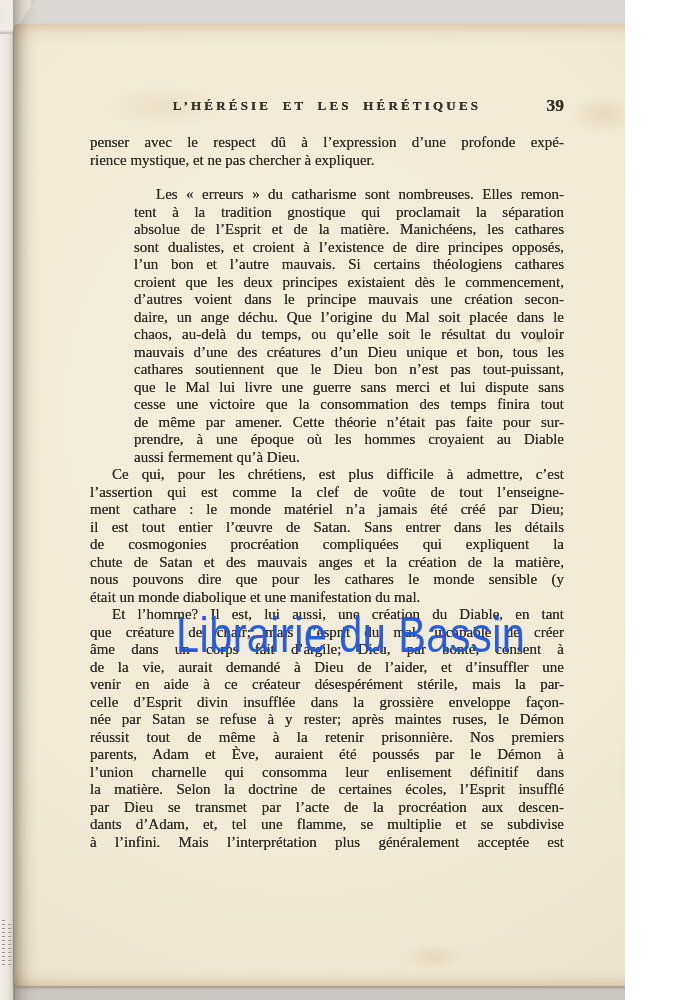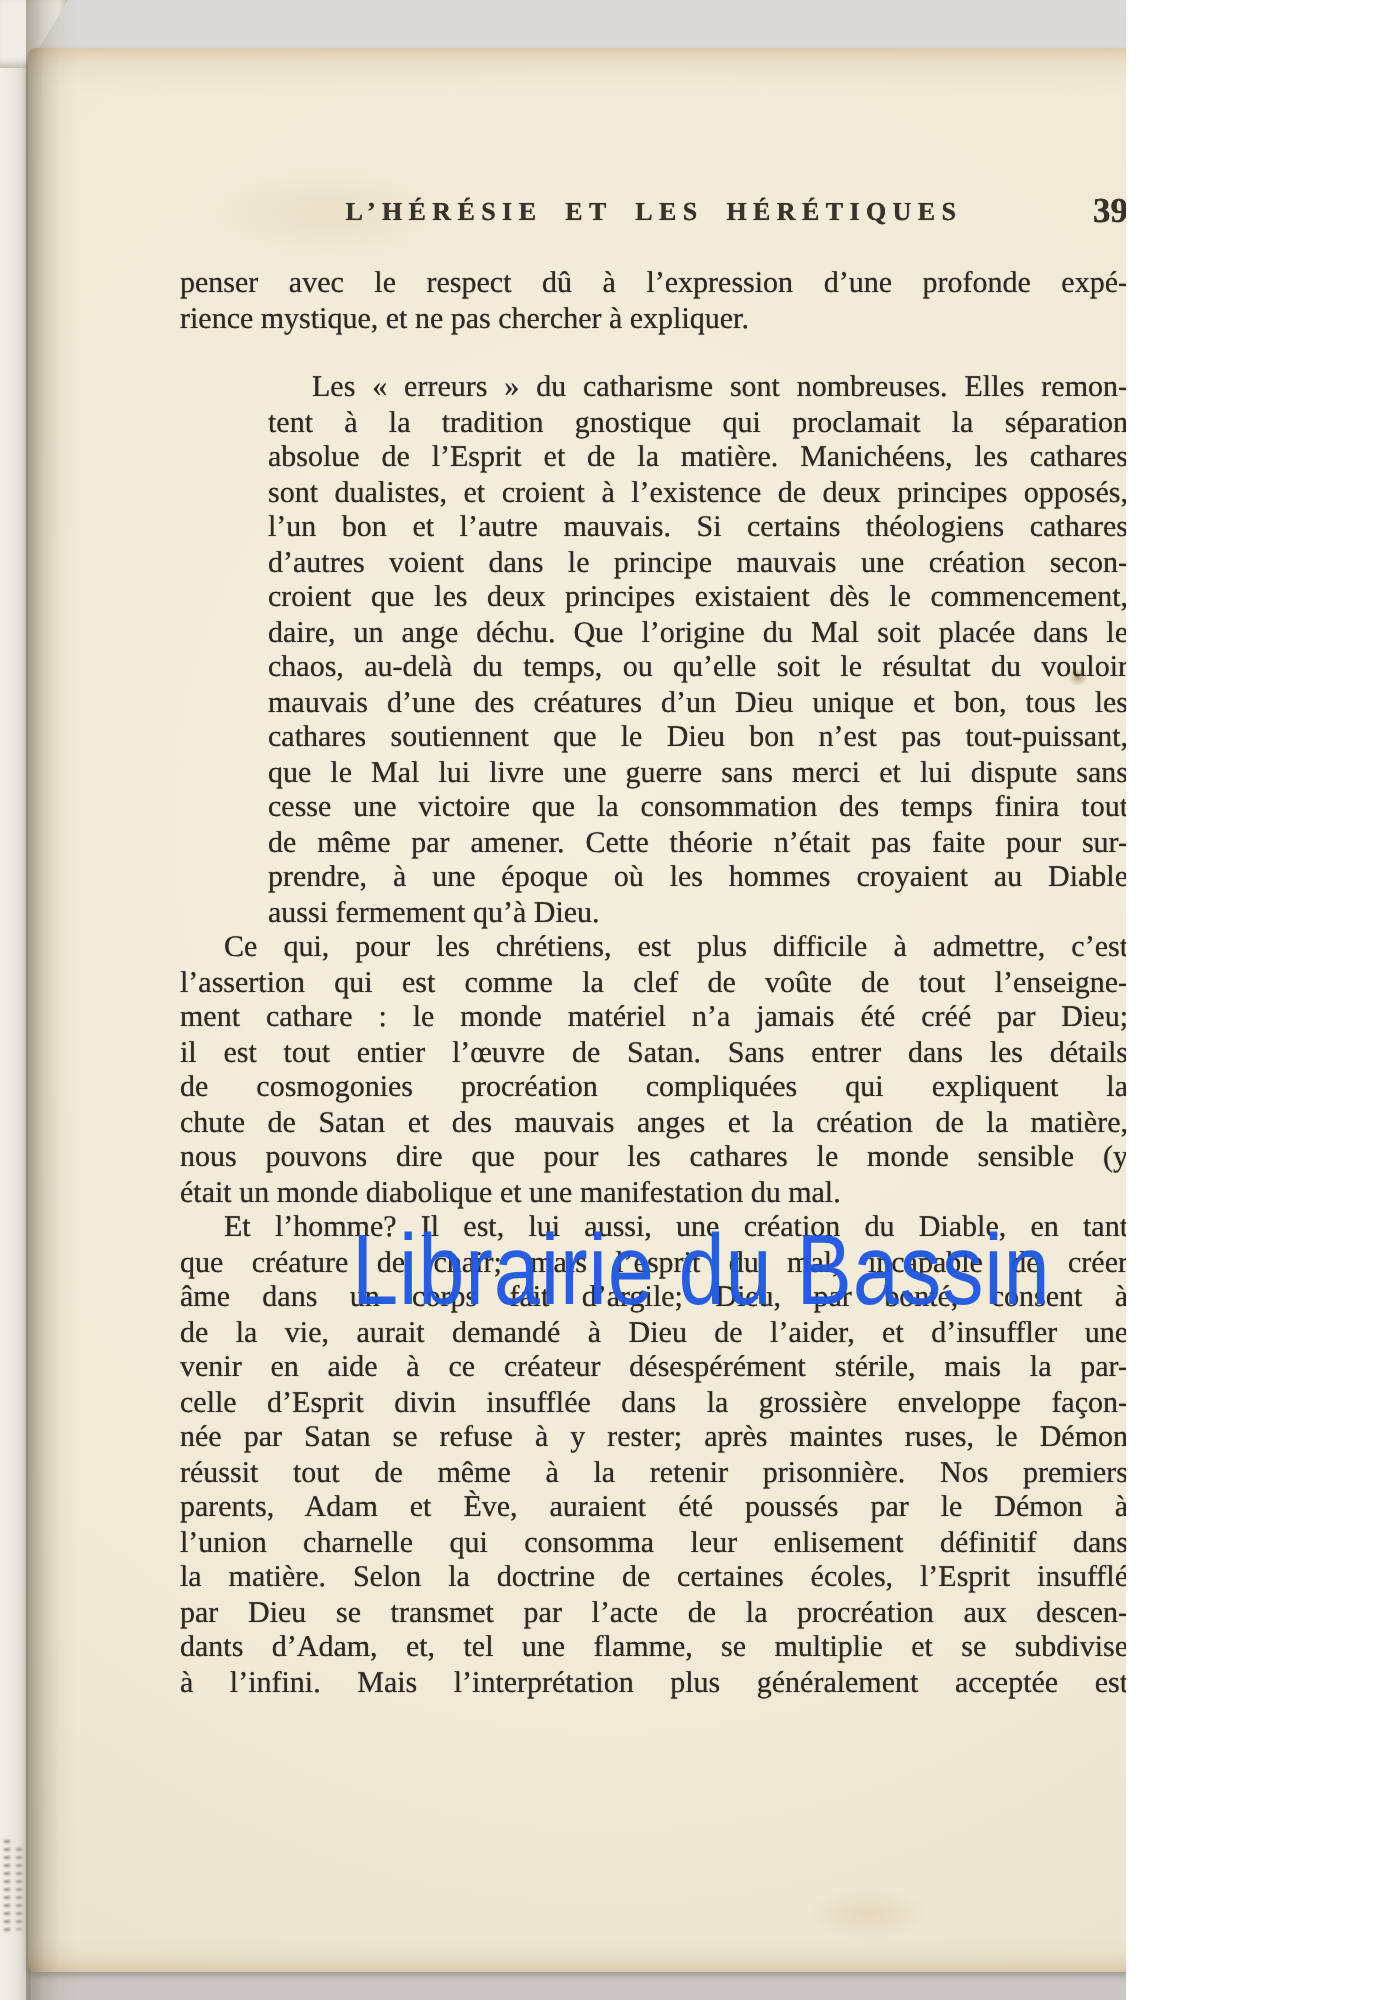--- a/index.html
+++ b/index.html
@@ -1,18 +1,18 @@
 <!DOCTYPE html>
 <html><head>
 <meta charset="utf-8">
 <style>
   html,body{margin:0;padding:0;}
   .scene{
     position:relative;
-    width:563px;height:1000px;
+    width:625px;height:1000px;
     overflow:hidden;
     background:linear-gradient(180deg,#dbd9d5 0%,#d6d4d0 40%,#cbc8c4 100%);
     font-family:"Liberation Serif", serif;
   }
   
   .cover-strip{
     position:absolute;left:0;top:0;width:15px;height:1000px;
     background:linear-gradient(90deg,#f0eee7 0%,#e7e4db 55%,#cfccc2 90%,#a9a399 100%);
   }
   .cover-corner{
@@ -132,24 +132,24 @@
 
     <div class="page-body">
         <div class="paragraph">
           <div class="line">penser avec le respect dû à l’expression d’une profonde expé-</div>
           <div class="line last">rience mystique, et ne pas chercher à expliquer.</div>
         </div>
         <div class="paragraph space-before">
           <div class="line indent">Les « erreurs » du catharisme sont nombreuses. Elles remon-</div>
           <div class="line">tent à la tradition gnostique qui proclamait la séparation</div>
           <div class="line">absolue de l’Esprit et de la matière. Manichéens, les cathares</div>
-          <div class="line">sont dualistes, et croient à l’existence de deux principes opposés,</div>
+          <div class="line">sont dualistes, et croient à l’existence de dire principes opposés,</div>
           <div class="line">l’un bon et l’autre mauvais. Si certains théologiens cathares</div>
+          <div class="line">croient que les deux principes existaient dès le commencement,</div>
           <div class="line">d’autres voient dans le principe mauvais une création secon-</div>
-          <div class="line">croient que les deux principes existaient dès le commencement,</div>
           <div class="line">daire, un ange déchu. Que l’origine du Mal soit placée dans le</div>
           <div class="line">chaos, au-delà du temps, ou qu’elle soit le résultat du vouloir</div>
           <div class="line">mauvais d’une des créatures d’un Dieu unique et bon, tous les</div>
           <div class="line">cathares soutiennent que le Dieu bon n’est pas tout-puissant,</div>
           <div class="line">que le Mal lui livre une guerre sans merci et lui dispute sans</div>
           <div class="line">cesse une victoire que la consommation des temps finira tout</div>
           <div class="line">de même par amener. Cette théorie n’était pas faite pour sur-</div>
           <div class="line">prendre, à une époque où les hommes croyaient au Diable</div>
           <div class="line last">aussi fermement qu’à Dieu.</div>
         </div>

